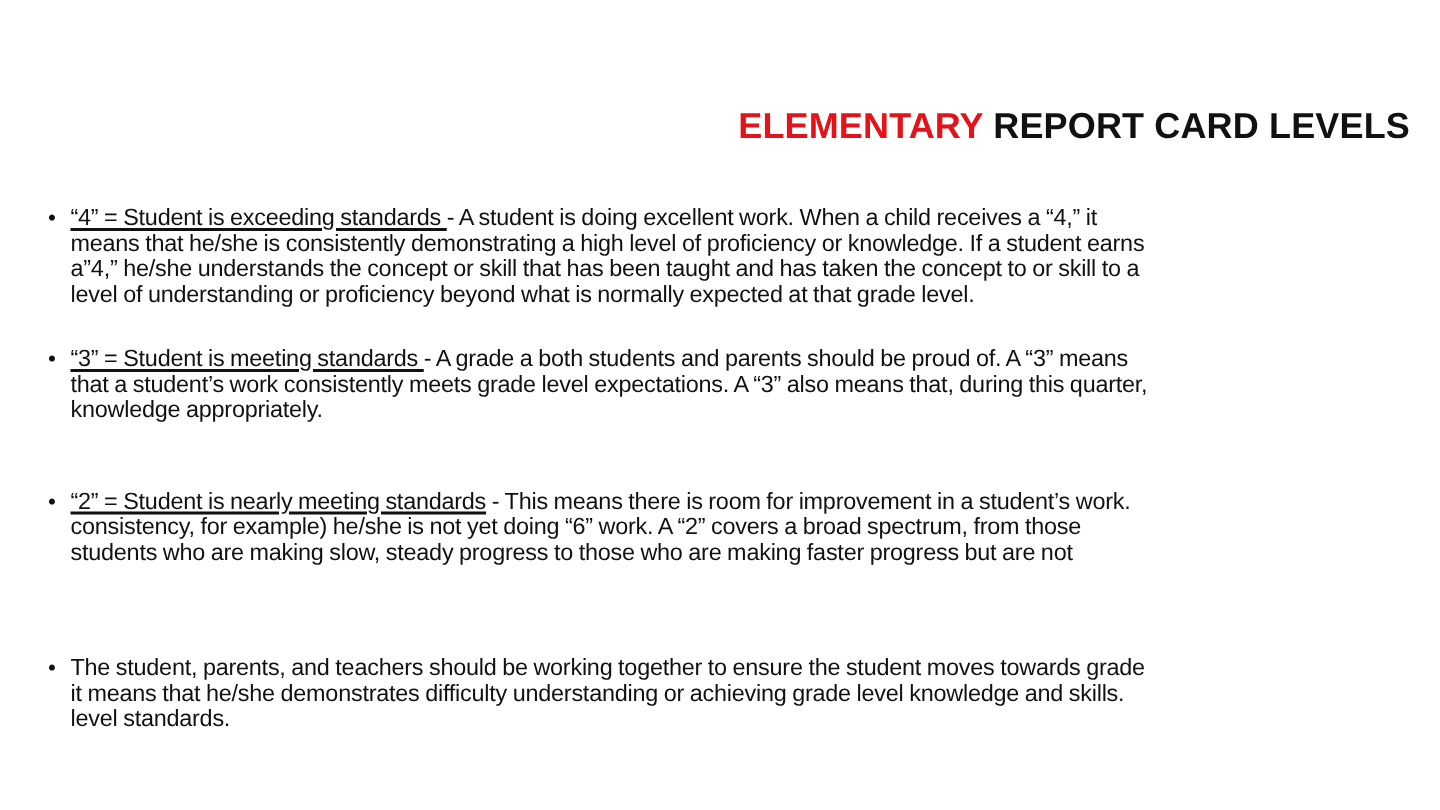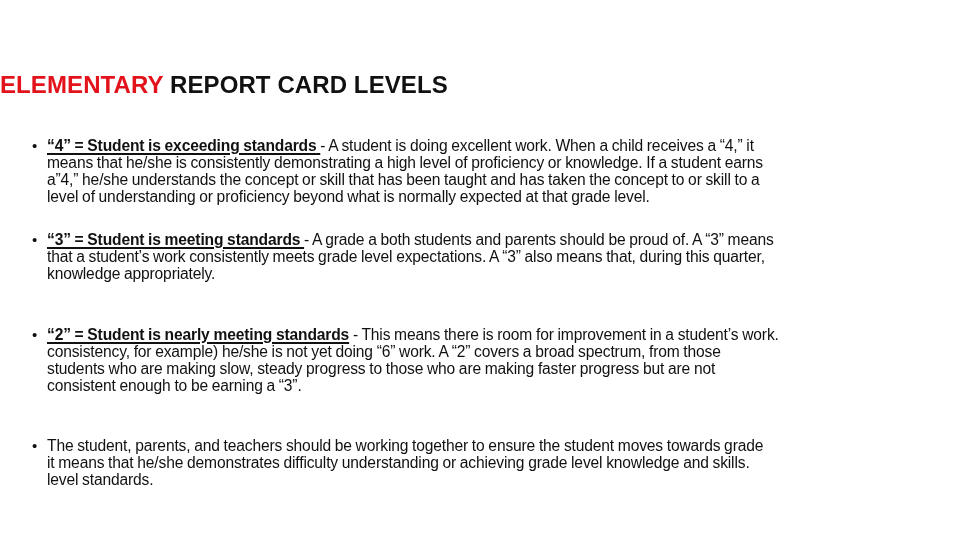--- a/index.html
+++ b/index.html
@@ -13,21 +13,21 @@
       position: relative;
       overflow: hidden;
       font-family: "Liberation Sans", "DejaVu Sans", sans-serif;
       color: #111111;
     }
     .title {
       position: absolute;
       left: 0;
       width: 940px;
       top: 70px;
-      text-align: left;
+      text-align: right;
       font-size: 24px;
       font-weight: bold;
       letter-spacing: 0.1px;
       line-height: 30px;
       white-space: nowrap;
     }
     .title .accent { color: #e3131b; }
     .title .rest { color: #111111; }
 
     .list {
@@ -46,21 +46,21 @@
       letter-spacing: -0.15px;
       word-spacing: -0.4px;
     }
     .item .bullet {
       position: absolute;
       left: -15px;
       top: 0;
       font-size: 15px;
     }
     .item .lead {
-      font-weight: bold;
+      font-weight: normal;
       text-decoration: underline;
       text-decoration-thickness: 1.5px;
       text-underline-offset: 2px;
     }
     .item .line {
       display: block;
       white-space: nowrap;
     }
     #item-4 { top: 137px; }
     #item-3 { top: 231px; }
@@ -89,21 +89,20 @@
     <span class="line"><span class="lead">“3” = Student is meeting standards </span><span>- A grade a both students and parents should be proud of. A “3” means</span></span>
     <span class="line">that a student’s work consistently meets grade level expectations. A “3” also means that, during this quarter,</span>
     <span class="line">knowledge appropriately.</span>
   </div>
 
   <div class="item" id="item-2">
     <span class="bullet">•</span>
     <span class="line"><span class="lead">“2” = Student is nearly meeting standards</span><span> - This means there is room for improvement in a student’s work.</span></span>
     <span class="line">consistency, for example) he/she is not yet doing “6” work. A “2” covers a broad spectrum, from those</span>
     <span class="line">students who are making slow, steady progress to those who are making faster progress but are not</span>
-    <span class="line">consistent enough to be earning a “3”.</span>
   </div>
 
   <div class="item" id="item-1">
     <span class="bullet">•</span>
     <span class="line">The student, parents, and teachers should be working together to ensure the student moves towards grade</span>
     <span class="line">it means that he/she demonstrates difficulty understanding or achieving grade level knowledge and skills.</span>
     <span class="line">level standards.</span>
   </div>
 
 </div>

